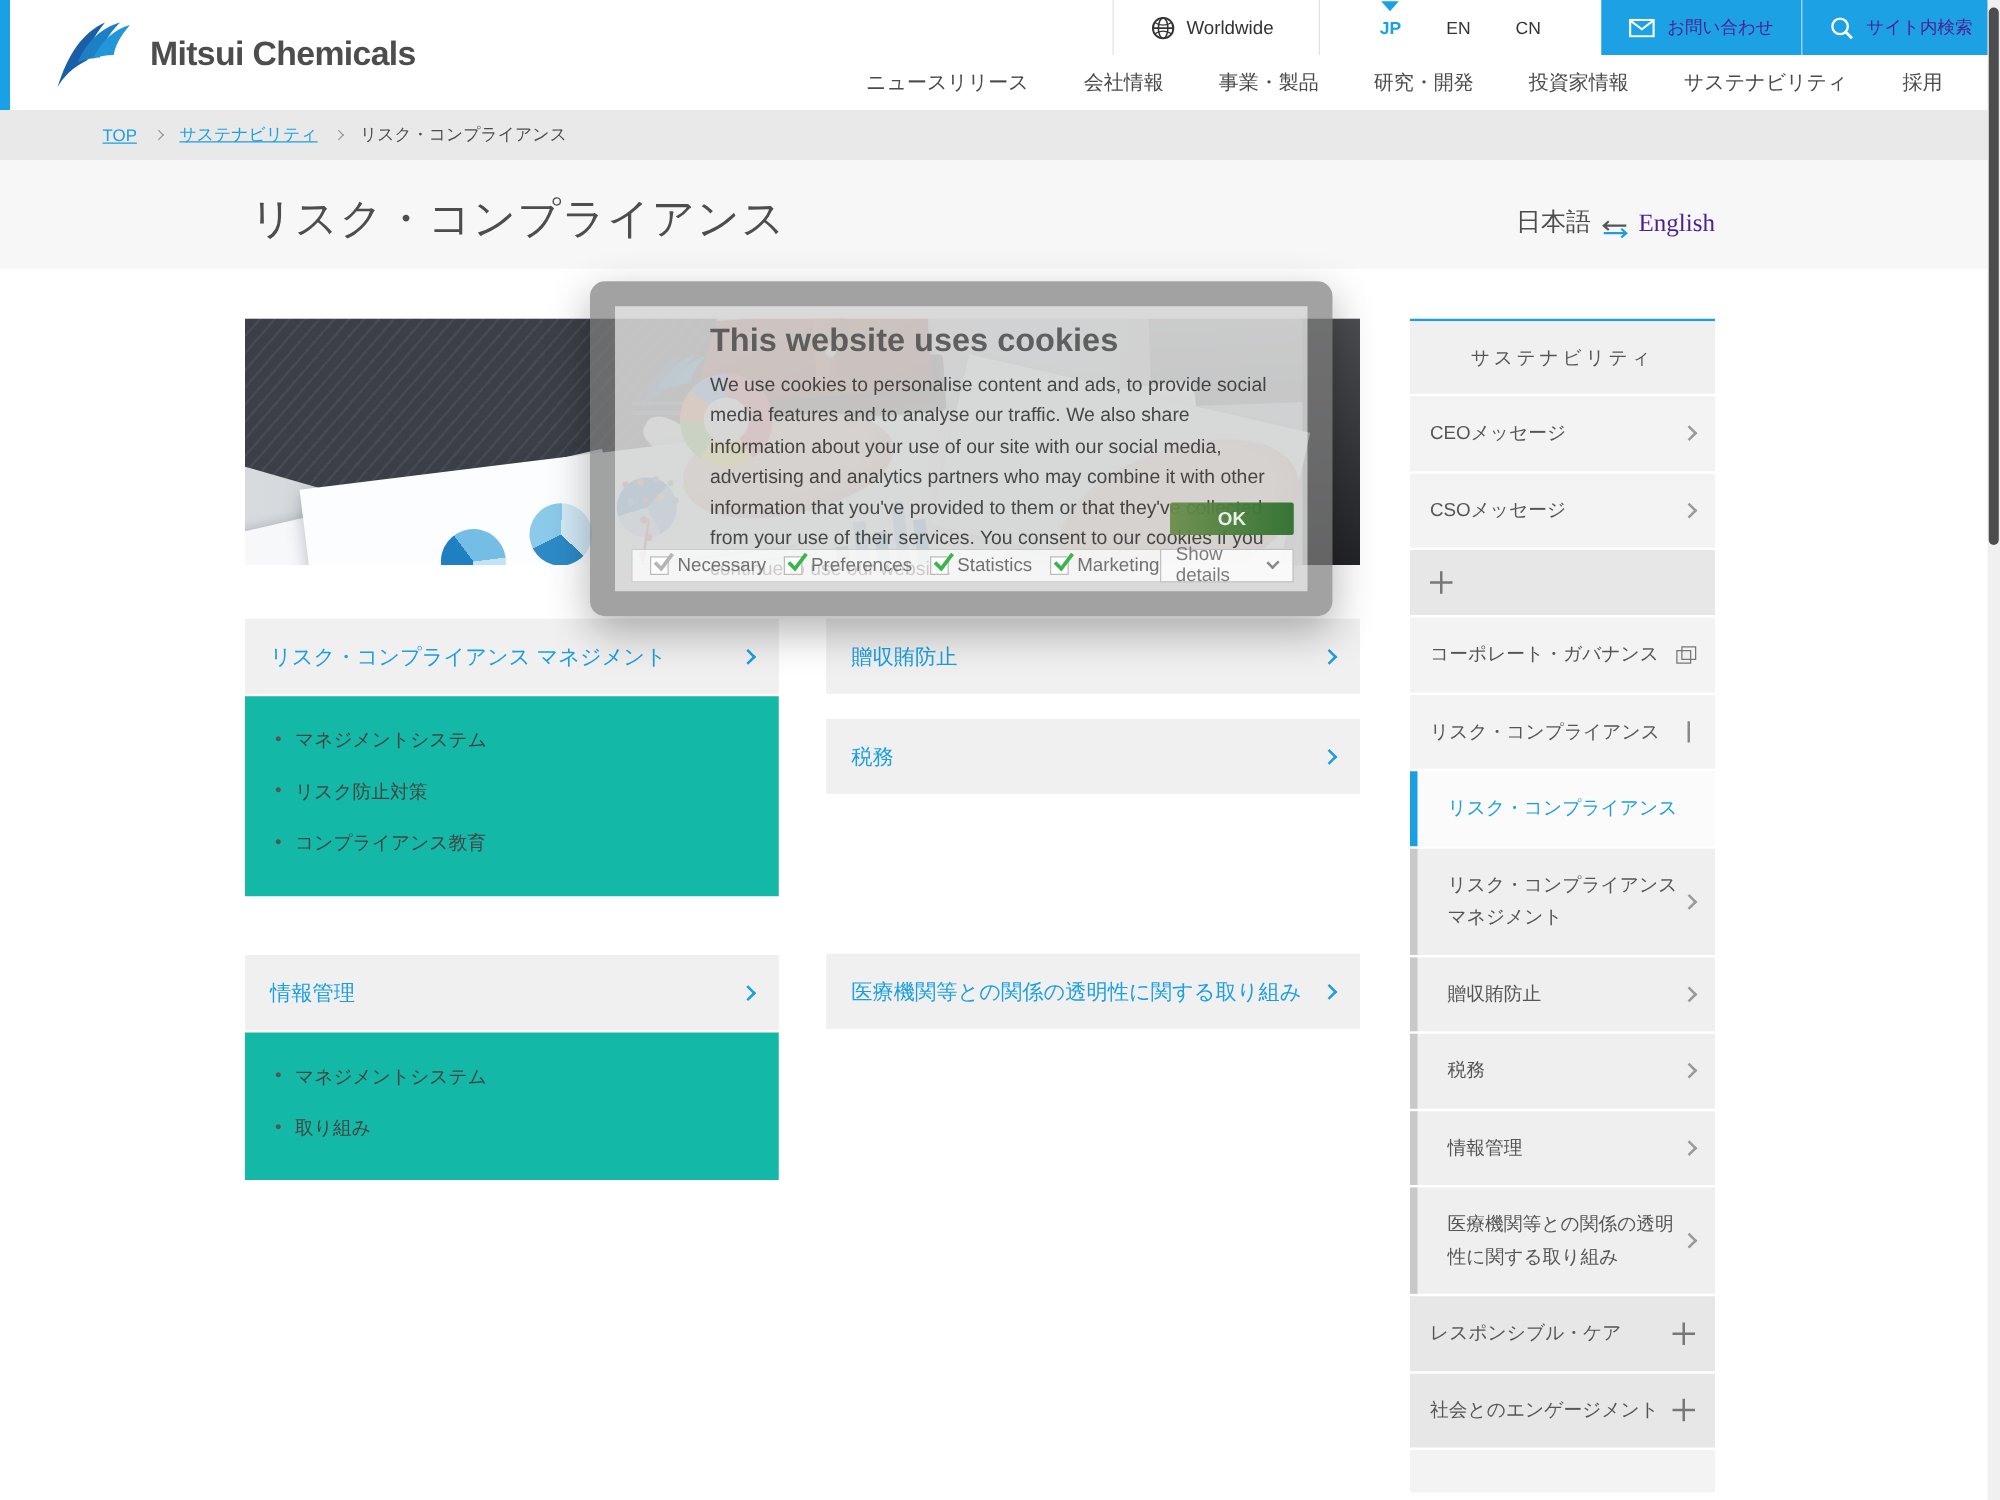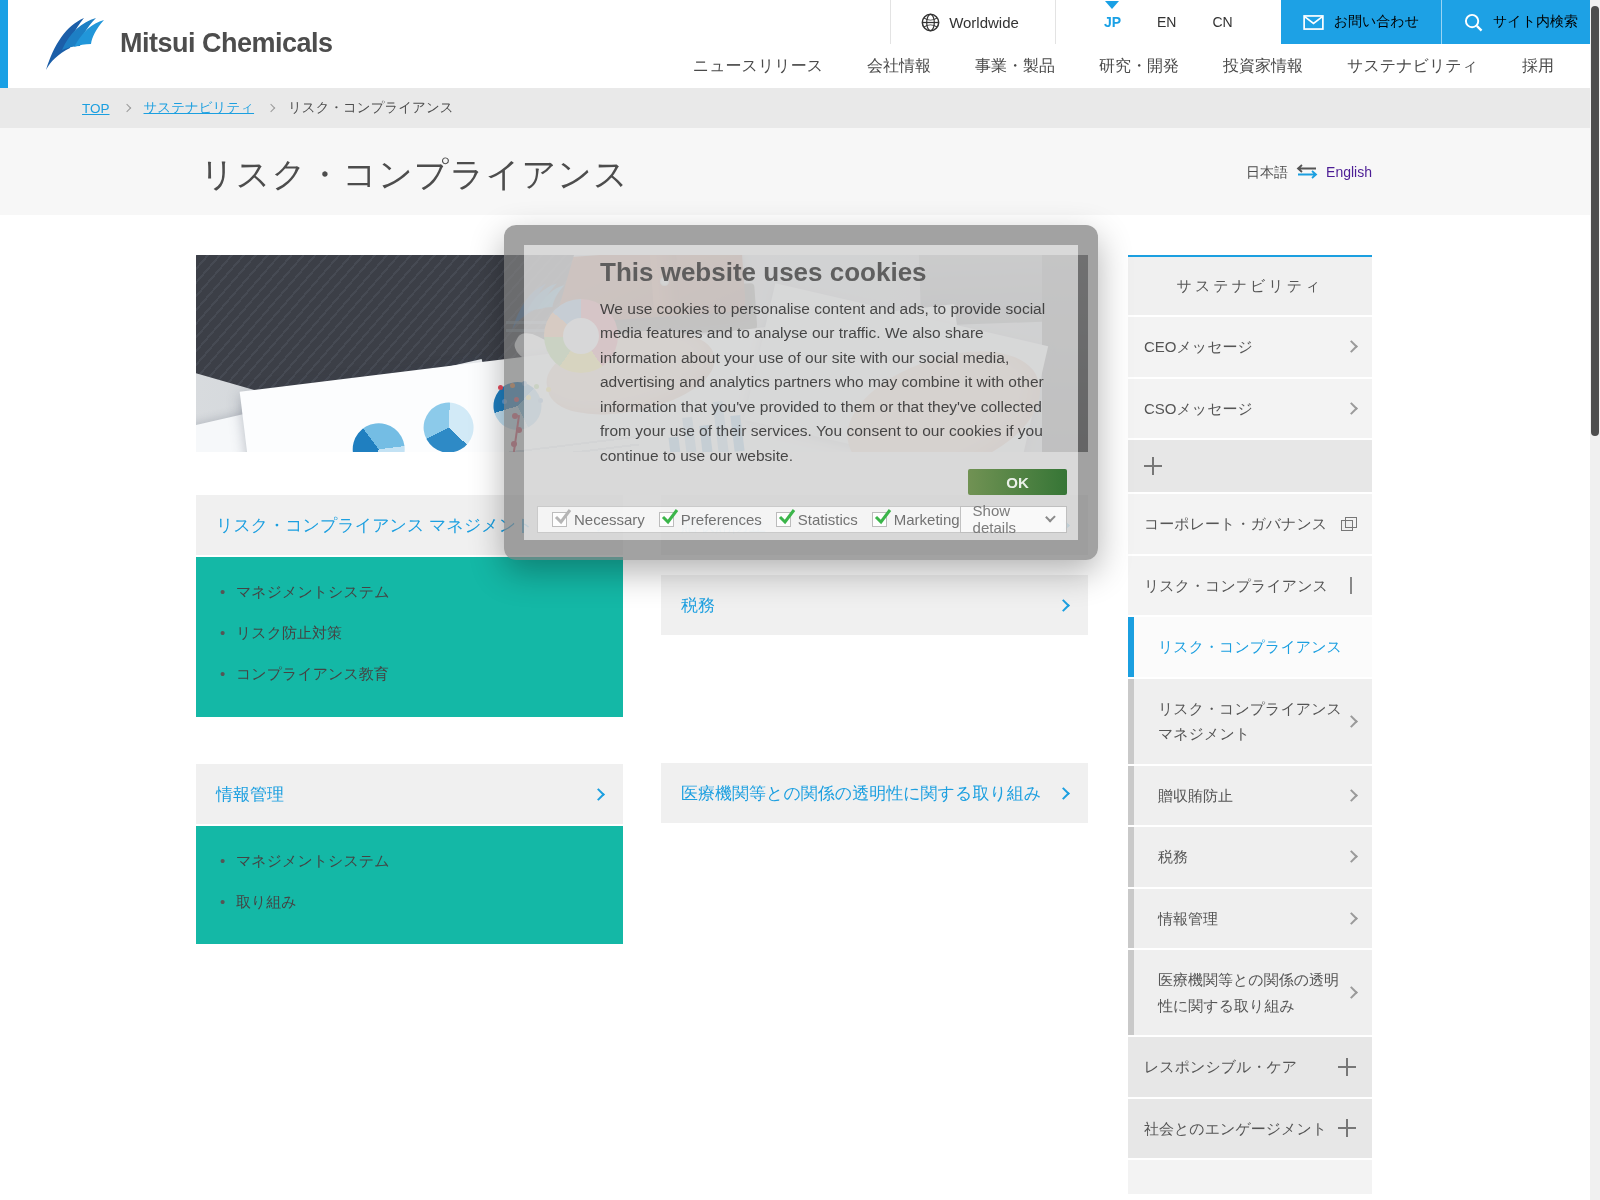--- a/index.html
+++ b/index.html
@@ -15,42 +15,42 @@
 
   .util-row { position:absolute; right:0; top:0; height:44px; display:flex; align-items:stretch; }
   .worldwide { display:flex; align-items:center; gap:9px; padding:0 36px 0 30px;
     border-left:1px solid #e3e3e3; border-right:1px solid #e3e3e3; color:#333; font-size:15px; cursor:pointer; }
   .langs { display:flex; align-items:center; gap:0; padding:0 30px; border-right:0; }
   .lang { position:relative; font-size:14px; color:#333; padding:0 18px; cursor:pointer; }
   .lang.active { color:#19a0e5; font-weight:bold; }
   .lang.active .caret { position:absolute; top:-13px; left:50%; transform:translateX(-50%);
     width:0; height:0; border-left:7px solid transparent; border-right:7px solid transparent;
     border-top:8px solid #19a0e5; }
-  .blue-btn { display:flex; align-items:center; gap:10px; background:#1da1e5; color:#000000;
+  .blue-btn { display:flex; align-items:center; gap:10px; background:#1da1e5; color:#4c1d95;
     font-size:14px; padding:0 22px; cursor:pointer; }
   .blue-btn + .blue-btn { border-left:1px solid rgba(255,255,255,0.55); }
 
   .main-nav { position:absolute; right:46px; top:44px; height:44px; display:flex;
     align-items:center; gap:44px; }
   .nav-item { font-size:16px; color:#4a4a4a; cursor:pointer; white-space:nowrap; }
 
   
   .breadcrumb { height:40px; background:#e9e9e9; display:flex; align-items:center;
     padding-left:82px; font-size:13.5px; gap:14px; }
   .crumb-link { color:#1b9fe0; text-decoration:underline; cursor:pointer; }
   .crumb-sep { width:6px; height:6px; border-top:1.5px solid #9a9a9a; border-right:1.5px solid #9a9a9a;
     transform:rotate(45deg); margin-top:-1px; }
   .crumb-current { color:#4d4d4d; }
 
   
   .title-band { height:87px; background:#f7f7f7; position:relative; }
   .page-title { position:absolute; left:200px; top:24px; font-size:34px; font-weight:500;
     color:#4d4d4d; letter-spacing:1px; }
-  .lang-toggle { position:absolute; right:228px; top:36px; display:flex; align-items:flex-start;
-    gap:8px; font-size:14px; }
+  .lang-toggle { position:absolute; right:228px; top:36px; display:flex; align-items:flex-end;
+    gap:8px; font-size:20px;font-family:Liberation Serif, serif; }
   .lang-current { color:#4d4d4d; }
   .lang-other { color:#4c1d95; cursor:pointer; }
 
   
   .main { position:relative; height:985px; background:#fff; }
 
   
   .hero { position:absolute; left:196px; top:40px; width:892px; height:197px; overflow:hidden;
     background:linear-gradient(100deg,#d9dcdf 0%,#c6cbd1 45%,#b2b7be 100%); }
   .suit-sleeve { position:absolute; left:-70px; top:-90px; width:430px; height:245px;
@@ -145,21 +145,21 @@
   .ico-plus::before { content:""; position:absolute; left:0; top:8px; width:18px; height:2px; background:#777; }
   .ico-plus::after { content:""; position:absolute; left:8px; top:0; width:2px; height:18px; background:#777; }
   .ico-ext { position:relative; width:15px; height:13px; flex:none; }
   .ico-ext::before { content:""; position:absolute; left:0; top:3px; width:10px; height:9px;
     border:1.5px solid #777; background:#efefef; }
   .ico-ext::after { content:""; position:absolute; left:4px; top:0; width:10px; height:9px;
     border:1.5px solid #777; }
   .ico-openbar { width:2px; height:17px; background:#888; flex:none; margin-right:4px; }
 
   
-  .cookie-dialog { position:absolute; left:504px; top:225px; width:594px; height:335px;
+  .cookie-dialog { position:absolute; left:472px; top:225px; width:594px; height:268px;
     background:rgba(126,126,126,0.72); border-radius:12px; box-shadow:0 12px 34px rgba(0,0,0,0.3);
     z-index:50; }
   .cookie-inner { position:absolute; left:20px; top:20px; right:20px; bottom:20px;
     background:rgba(253,253,253,0.60); }
   .cookie-title { position:absolute; left:76px; top:12px; font-size:26px; font-weight:bold;
     color:rgba(85,85,85,0.92); }
   .cookie-body { position:absolute; left:76px; top:52px; width:452px; font-size:15.5px;
     line-height:1.58; color:rgba(45,45,45,0.85); }
   .ok-btn { position:absolute; right:11px; bottom:45px; width:99px; height:26px;
     background:linear-gradient(90deg,rgba(104,140,72,0.92),rgba(45,112,45,0.95));

